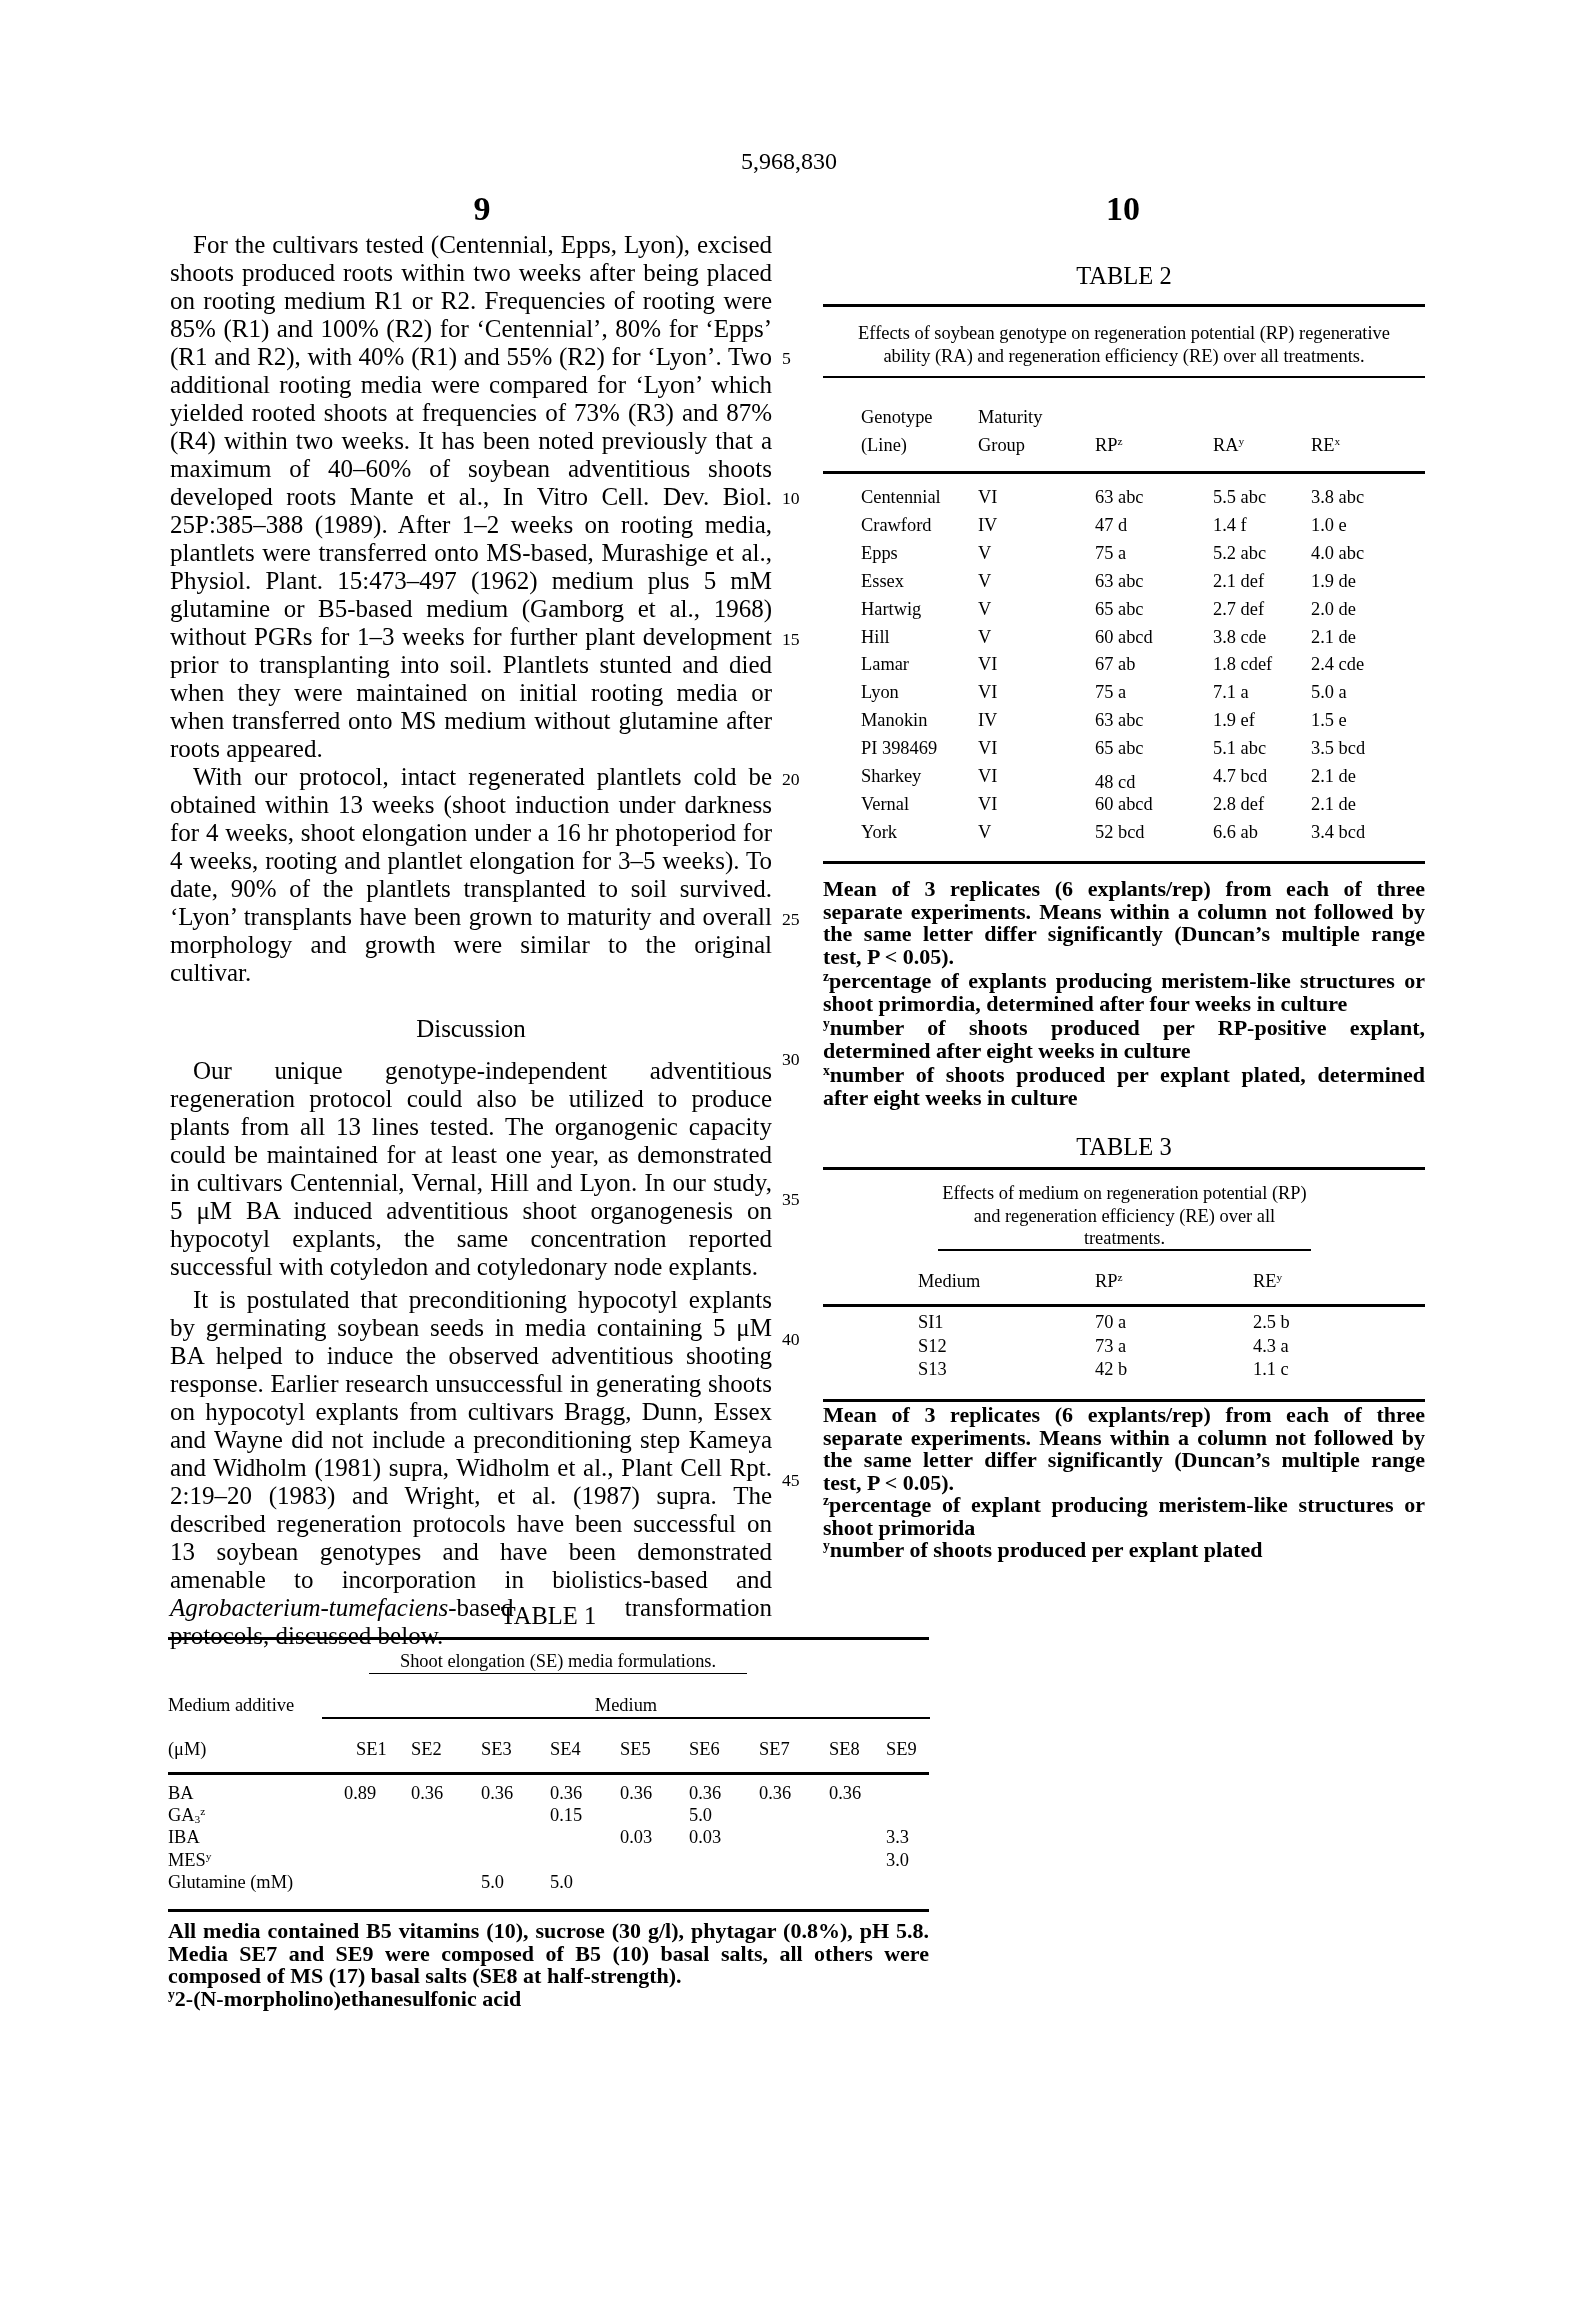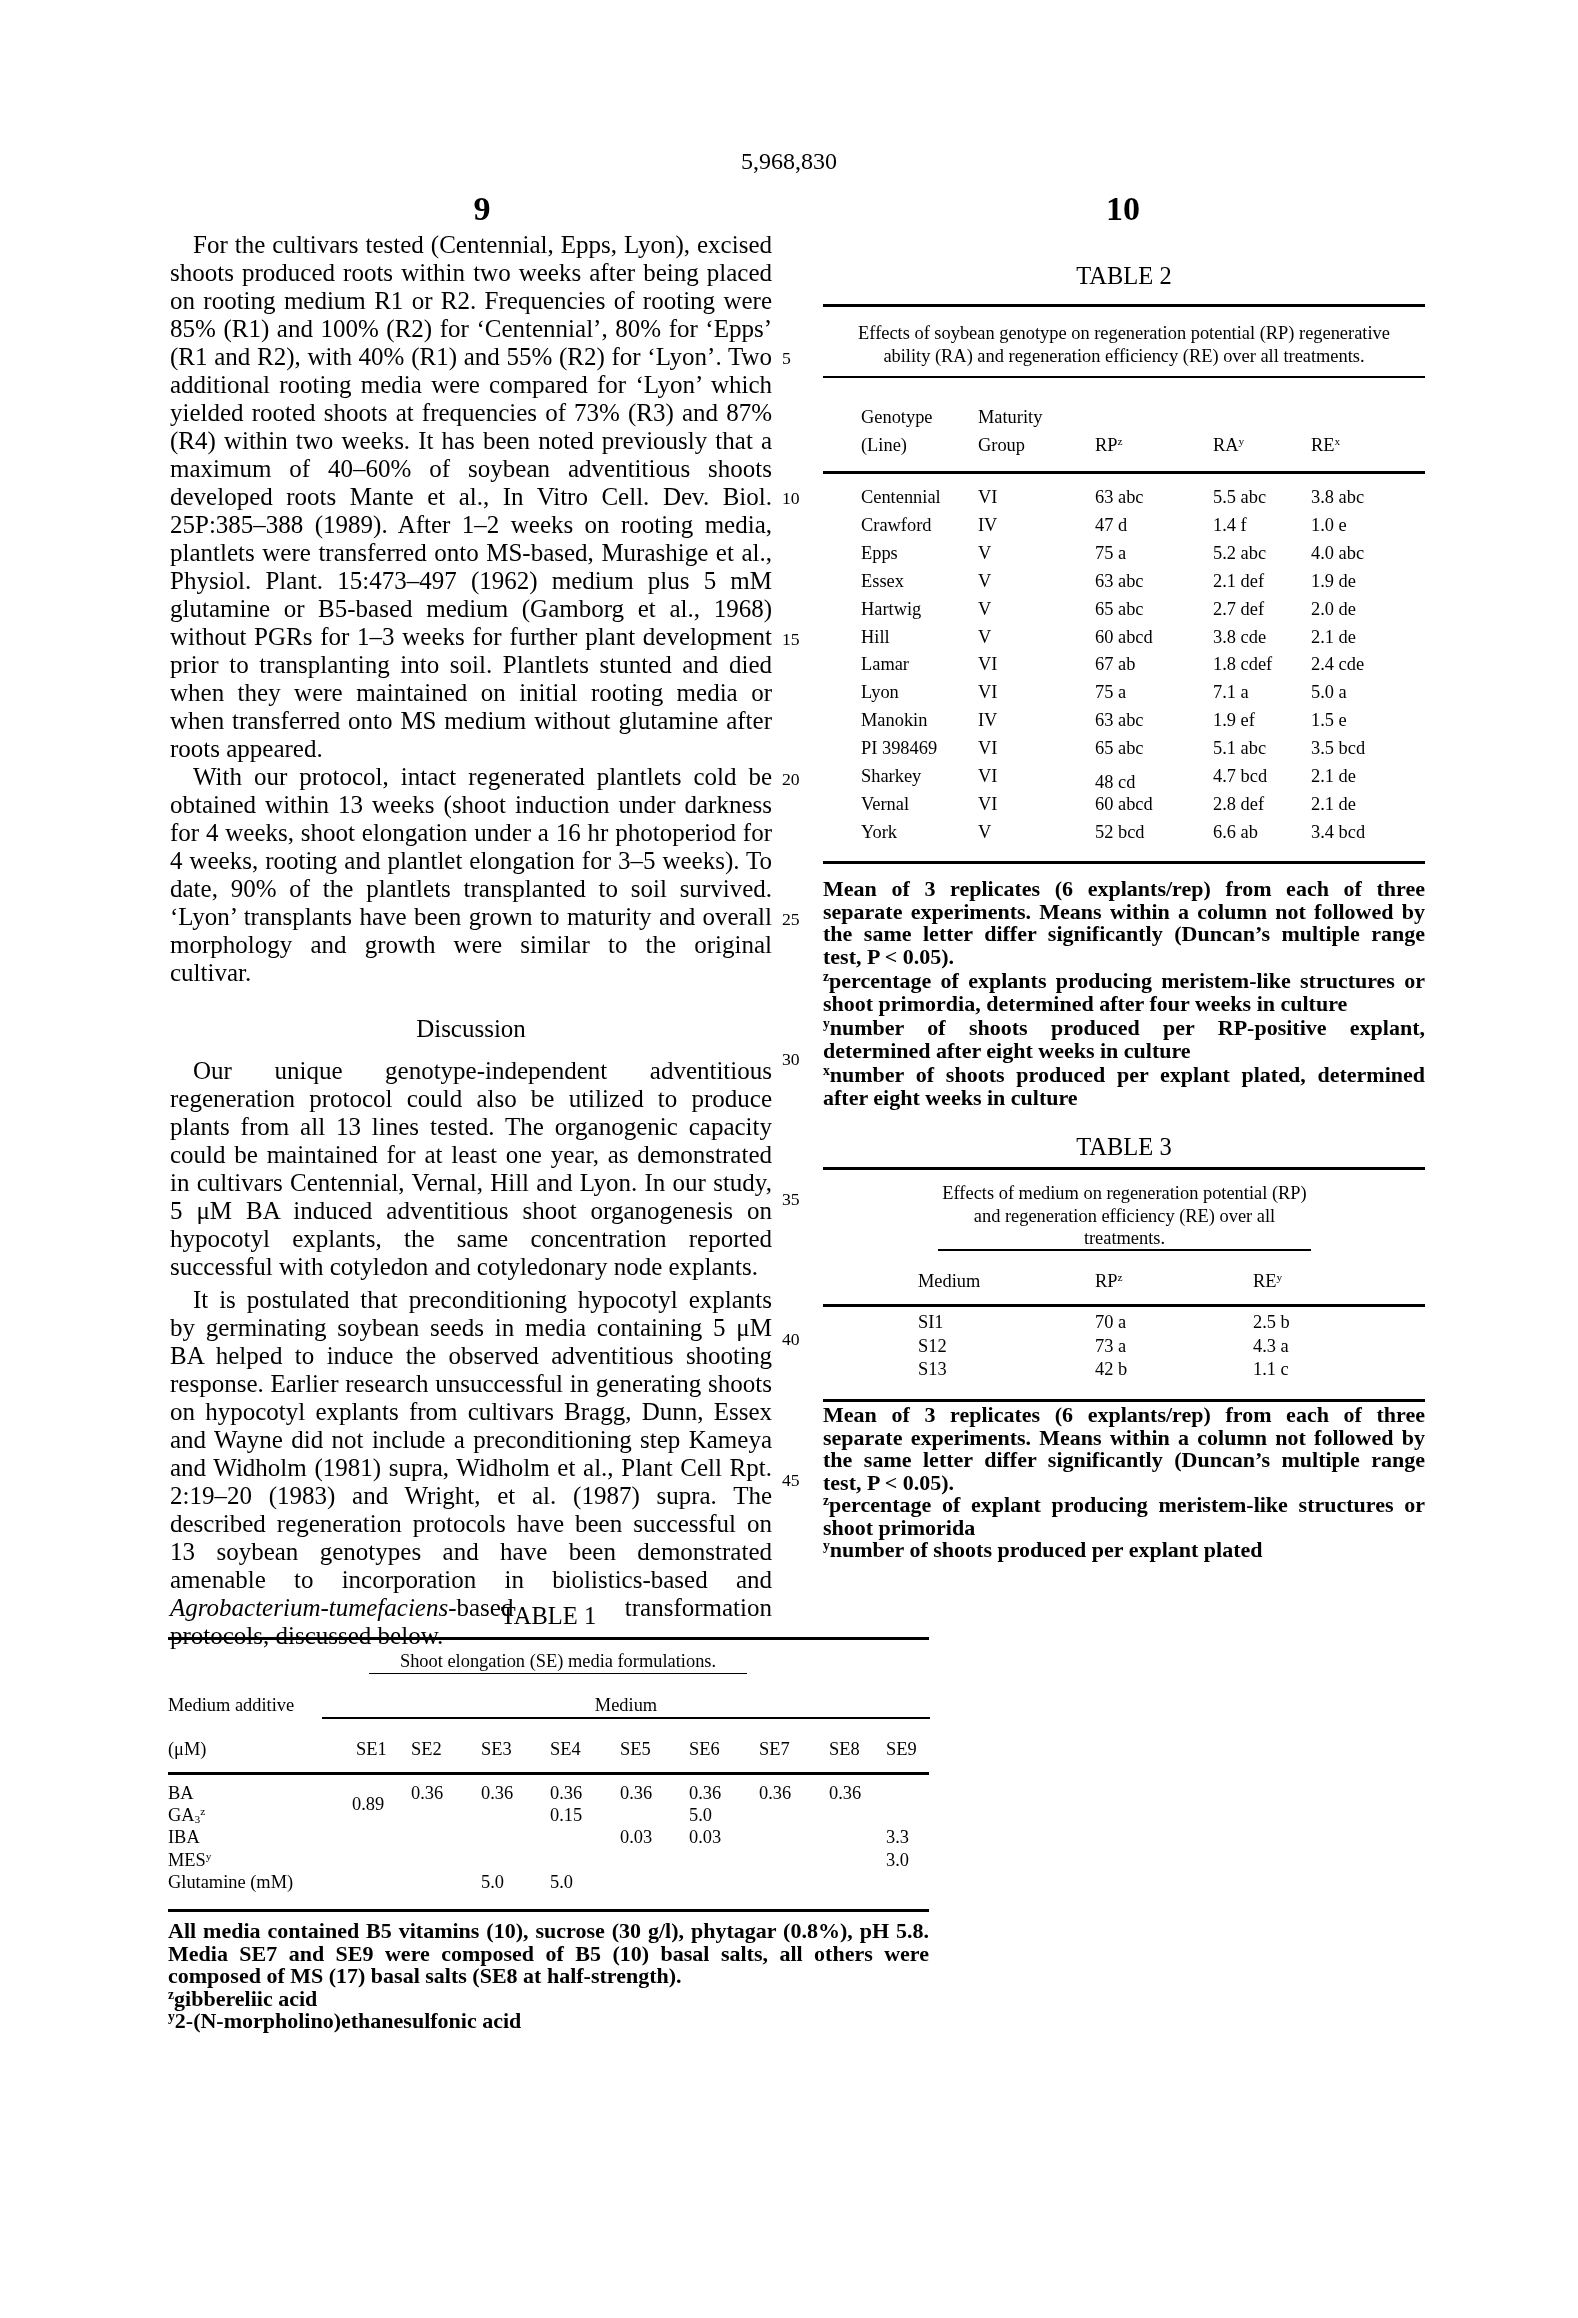--- a/index.html
+++ b/index.html
@@ -223,21 +223,21 @@
   <div class="cell" style="left:550px; top:1739px;">SE4</div>
   <div class="cell" style="left:620px; top:1739px;">SE5</div>
   <div class="cell" style="left:689px; top:1739px;">SE6</div>
   <div class="cell" style="left:759px; top:1739px;">SE7</div>
   <div class="cell" style="left:829px; top:1739px;">SE8</div>
   <div class="cell" style="left:886px; top:1739px;">SE9</div>
   <div class="rule thick" style="left:168px; width:761px; top:1772px;"></div>
 
   <div style="position:absolute; top:1783px; left:0;">
     <div class="cell" style="left:168px;">BA</div>
-    <div class="cell" style="left:352px;margin-top:11px;">0.89</div>
+    <div class="cell" style="left:344px;">0.89</div>
     <div class="cell" style="left:411px;">0.36</div>
     <div class="cell" style="left:481px;">0.36</div>
     <div class="cell" style="left:550px;">0.36</div>
     <div class="cell" style="left:620px;">0.36</div>
     <div class="cell" style="left:689px;">0.36</div>
     <div class="cell" style="left:759px;">0.36</div>
     <div class="cell" style="left:829px;">0.36</div>
     <div class="cell" style="left:886px;"></div>
   </div>
 
@@ -289,17 +289,16 @@
     <div class="cell" style="left:620px;"></div>
     <div class="cell" style="left:689px;"></div>
     <div class="cell" style="left:759px;"></div>
     <div class="cell" style="left:829px;"></div>
     <div class="cell" style="left:886px;"></div>
   </div>
   <div class="rule thick" style="left:168px; width:761px; top:1909px;"></div>
 
   <div class="foot" style="left:168px; width:761px; top:1920px;">
     <p>All media contained B5 vitamins (10), sucrose (30 g/l), phytagar (0.8%), pH 5.8. Media SE7 and SE9 were composed of B5 (10) basal salts, all others were composed of MS (17) basal salts (SE8 at half-strength).</p>
-    <p><sup>z</sup><span>gibbereliic acid</span></p>
     <p><sup>y</sup><span>2-(N-morpholino)ethanesulfonic acid</span></p>
   </div>
 </div>
 
 
 </body></html>

